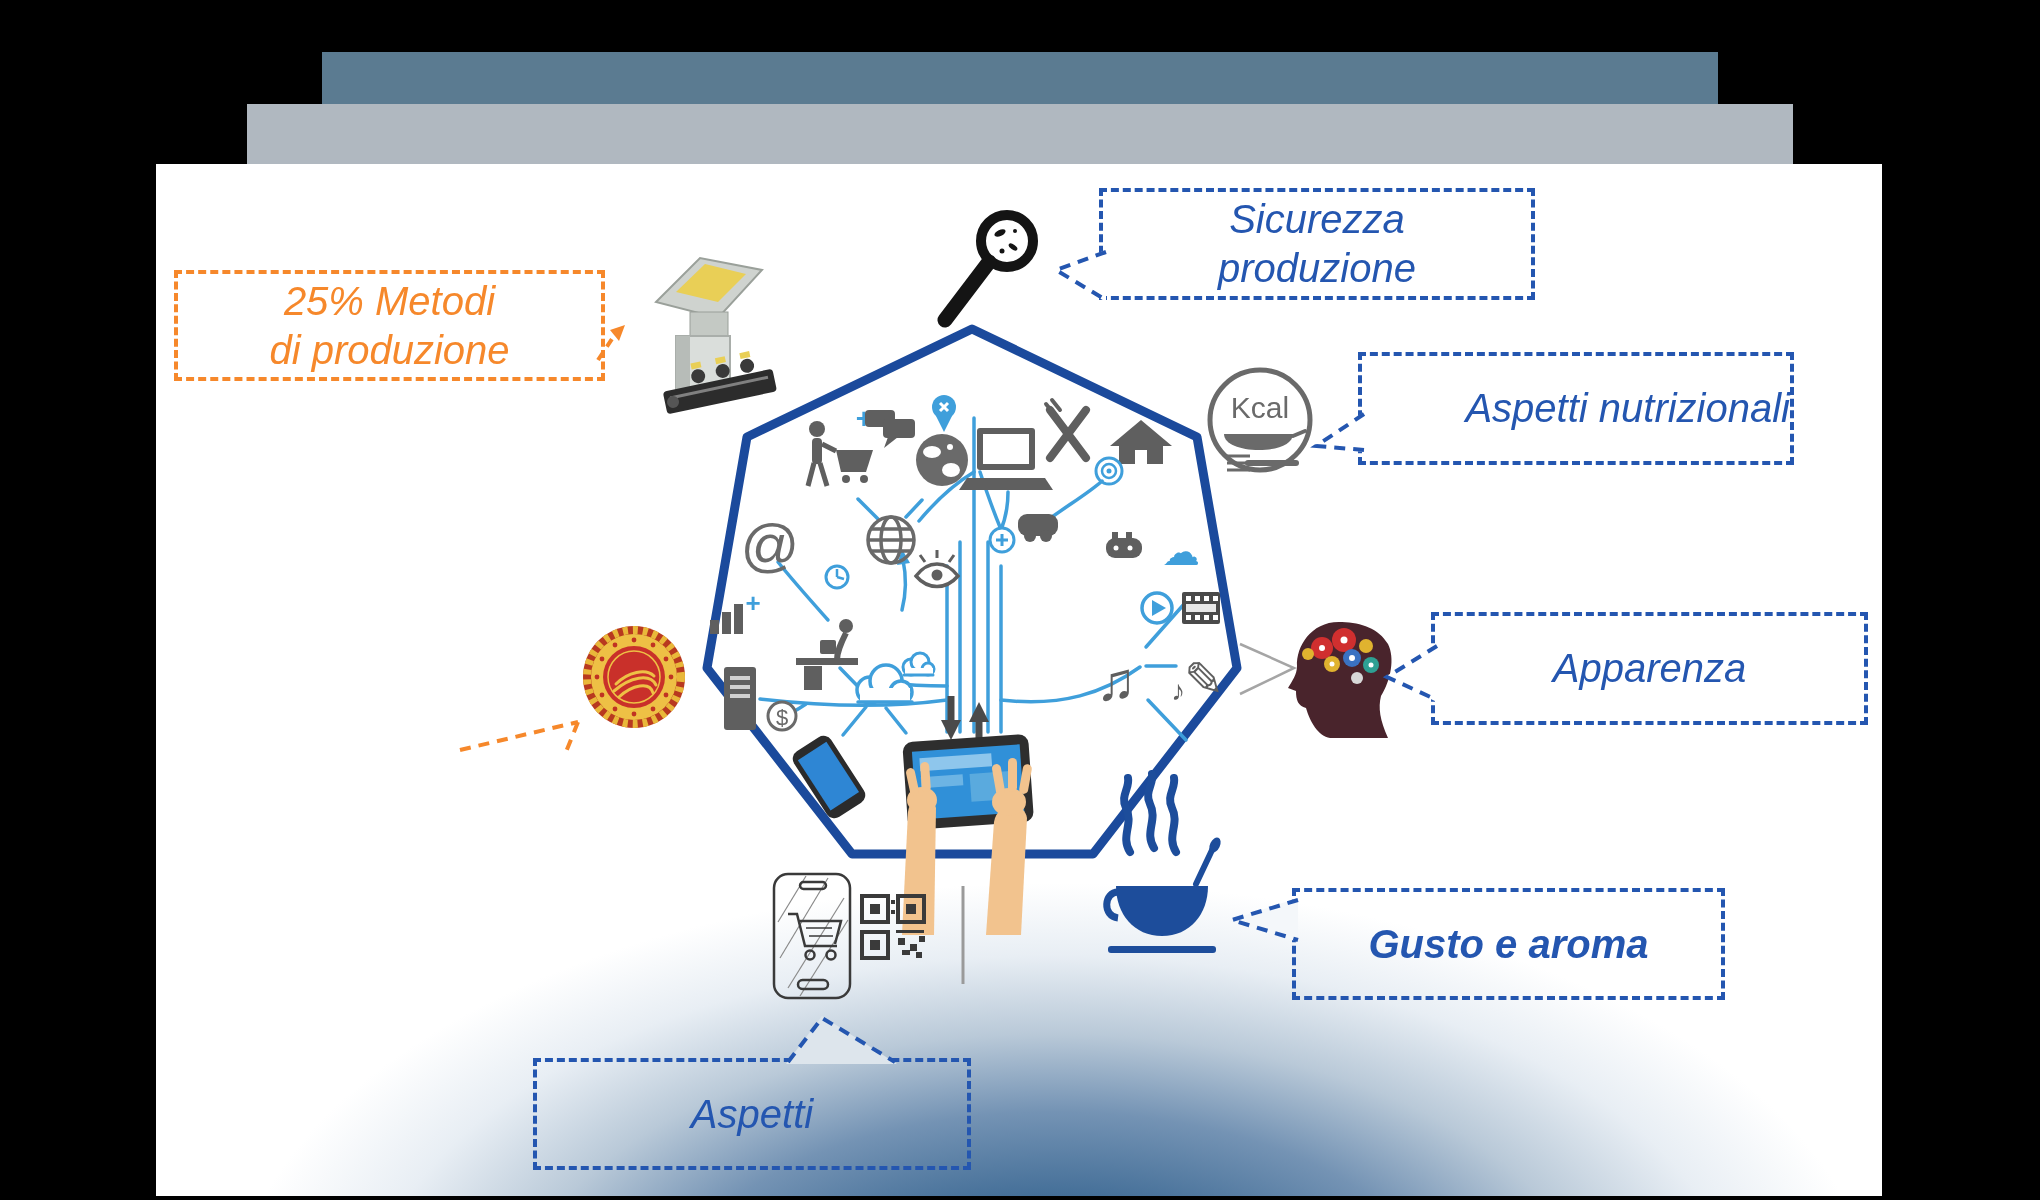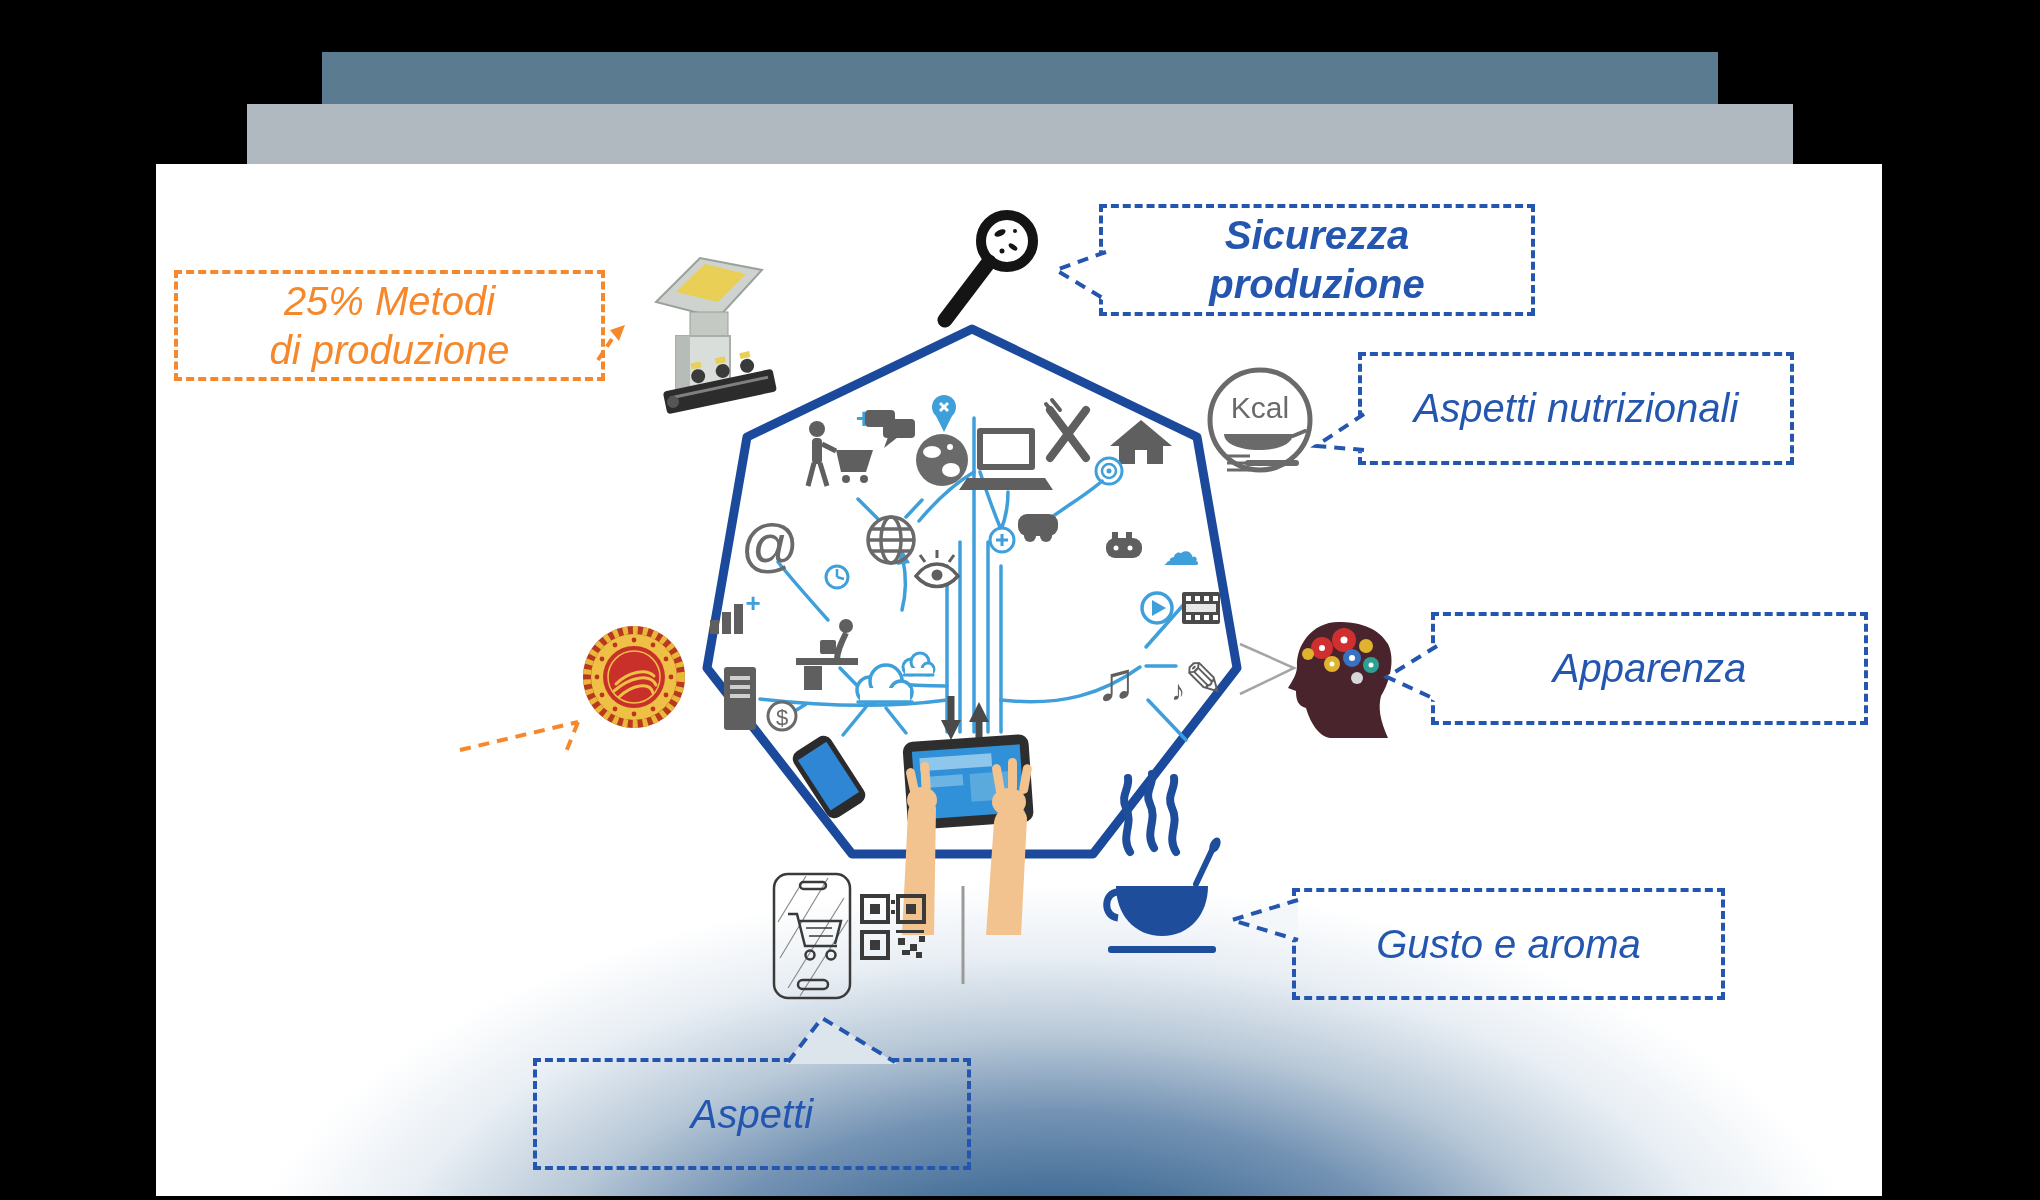--- a/index.html
+++ b/index.html
@@ -26,34 +26,34 @@
   <div class="bar" style="left:322px;top:52px;width:1396px;height:52px;background:#5b7b91;"></div>
   <div class="bar" style="left:247px;top:104px;width:1546px;height:60px;background:#b0b8c0;"></div>
 
   <div class="panel"></div>
 
   <div class="callout c-orange" style="left:174px;top:270px;width:423px;height:103px;align-items:center;">
     <span>25% Metodi</span>
     <span>di produzione</span>
   </div>
 
-  <div class="callout c-blue" style="left:1099px;top:204px;width:428px;height:104px;font-weight:bold;">
+  <div class="callout c-blue" style="left:1099px;top:188px;width:428px;height:104px;">
     <span>Sicurezza</span>
     <span>produzione</span>
   </div>
 
-  <div class="callout c-blue" style="left:1358px;top:352px;width:428px;height:105px;">
+  <div class="callout c-blue" style="left:1358px;top:352px;width:428px;height:105px;align-items:flex-end;">
     <span>Aspetti nutrizionali</span>
   </div>
 
   <div class="callout c-blue" style="left:1431px;top:612px;width:429px;height:105px;">
     <span>Apparenza</span>
   </div>
 
-  <div class="callout c-blue" style="left:1292px;top:888px;width:425px;height:104px;">
+  <div class="callout c-blue" style="left:1292px;top:888px;width:425px;height:104px;font-weight:bold;">
     <span>Gusto e aroma</span>
   </div>
 
   <div class="callout c-blue" style="left:533px;top:1058px;width:430px;height:104px;">
     <span>Aspetti</span>
   </div>
 
 
   <svg class="scene" width="2040" height="1200" viewBox="0 0 2040 1200">
 

